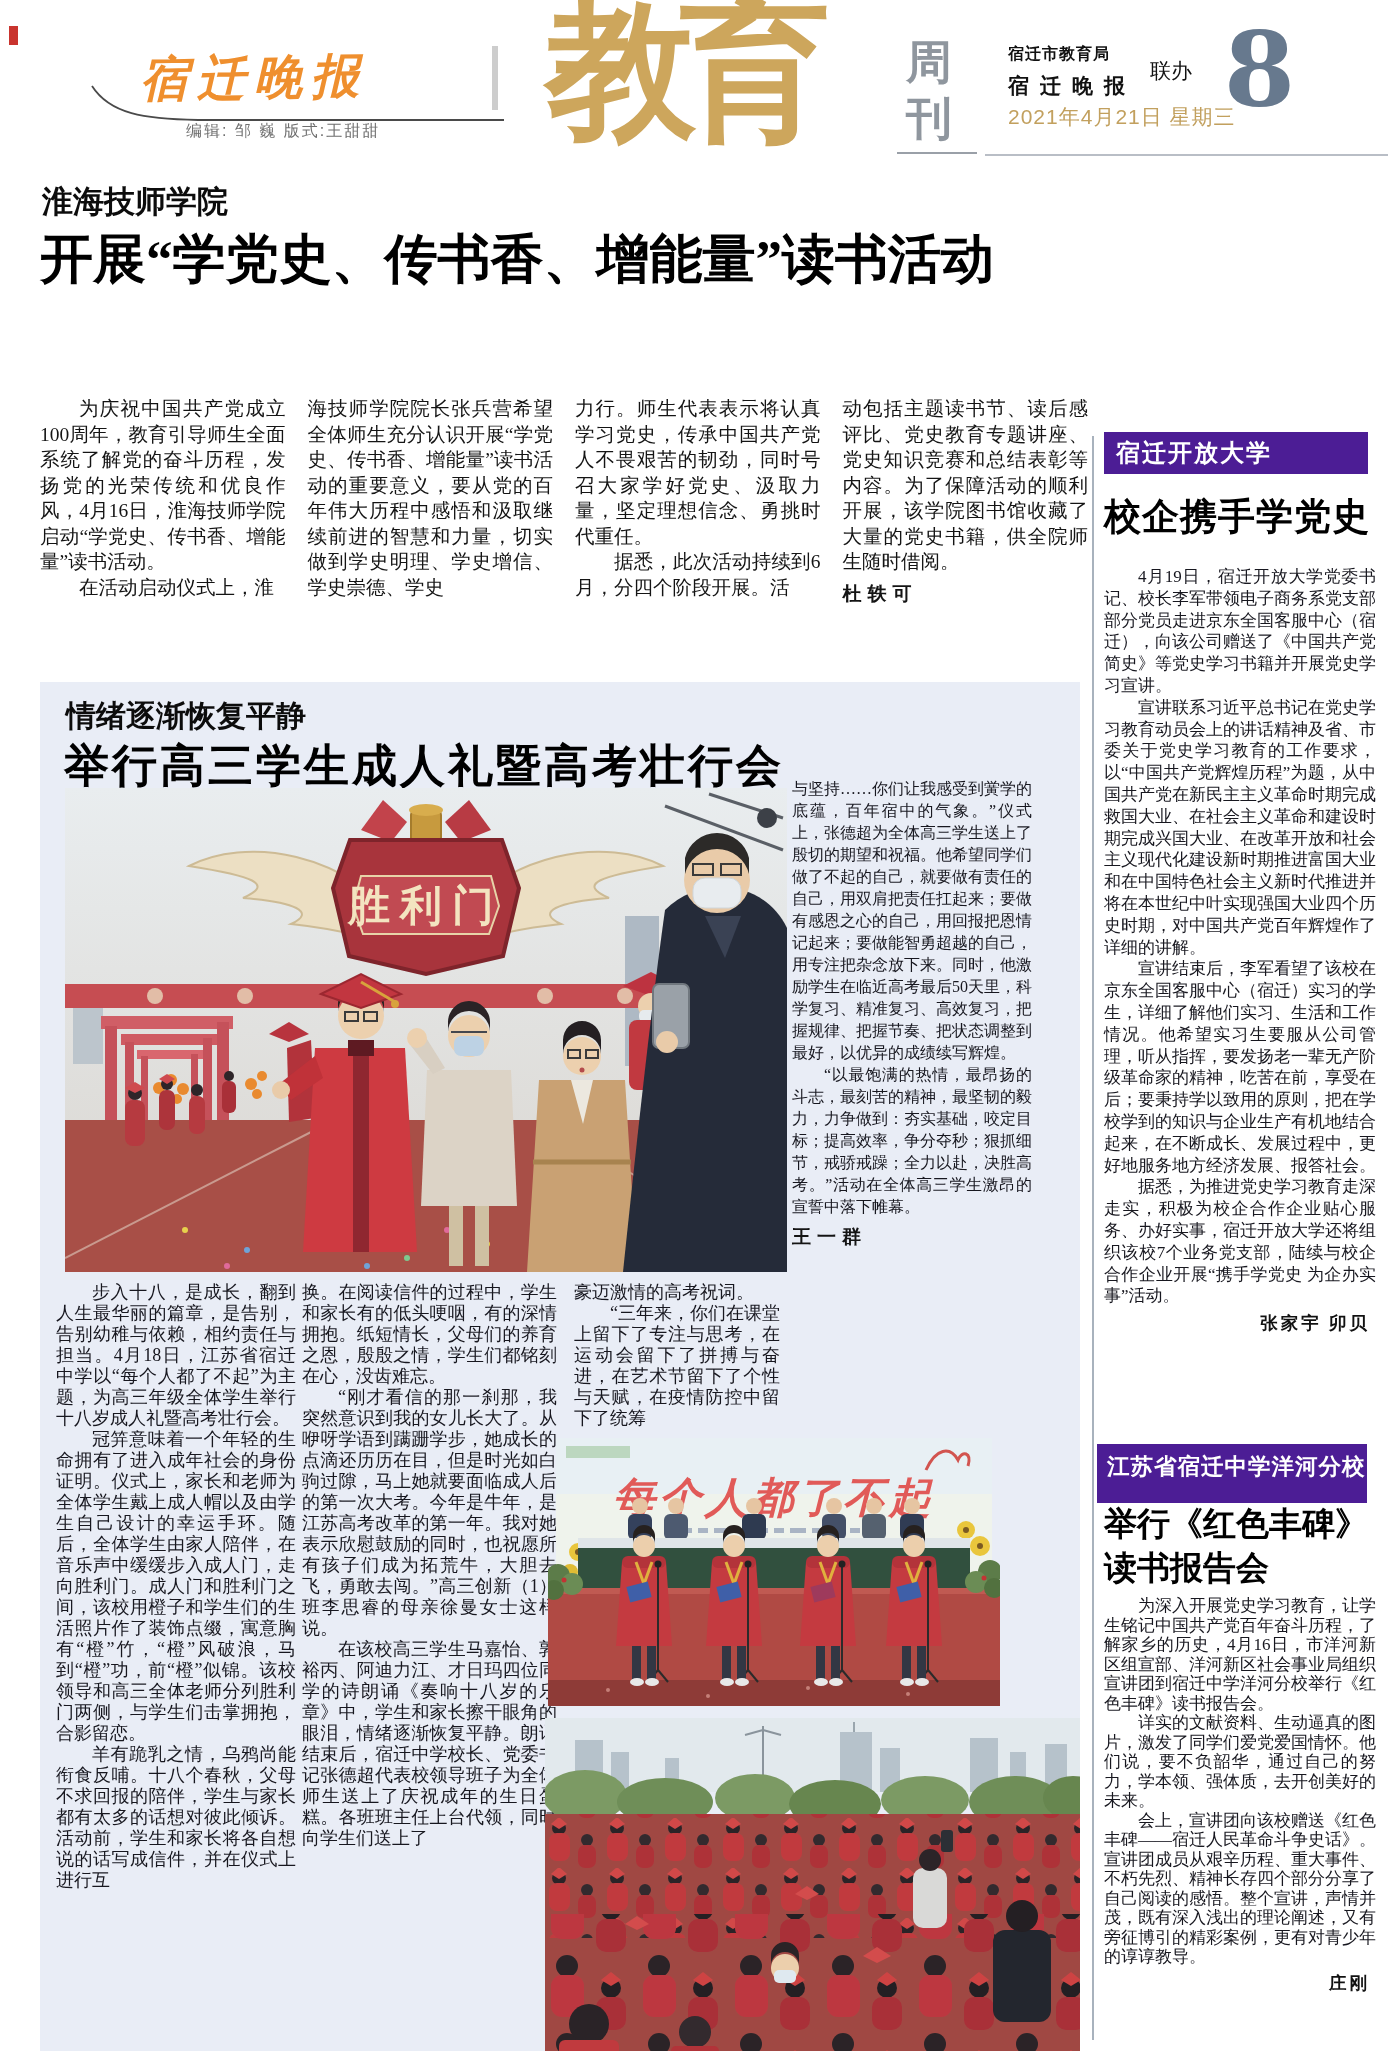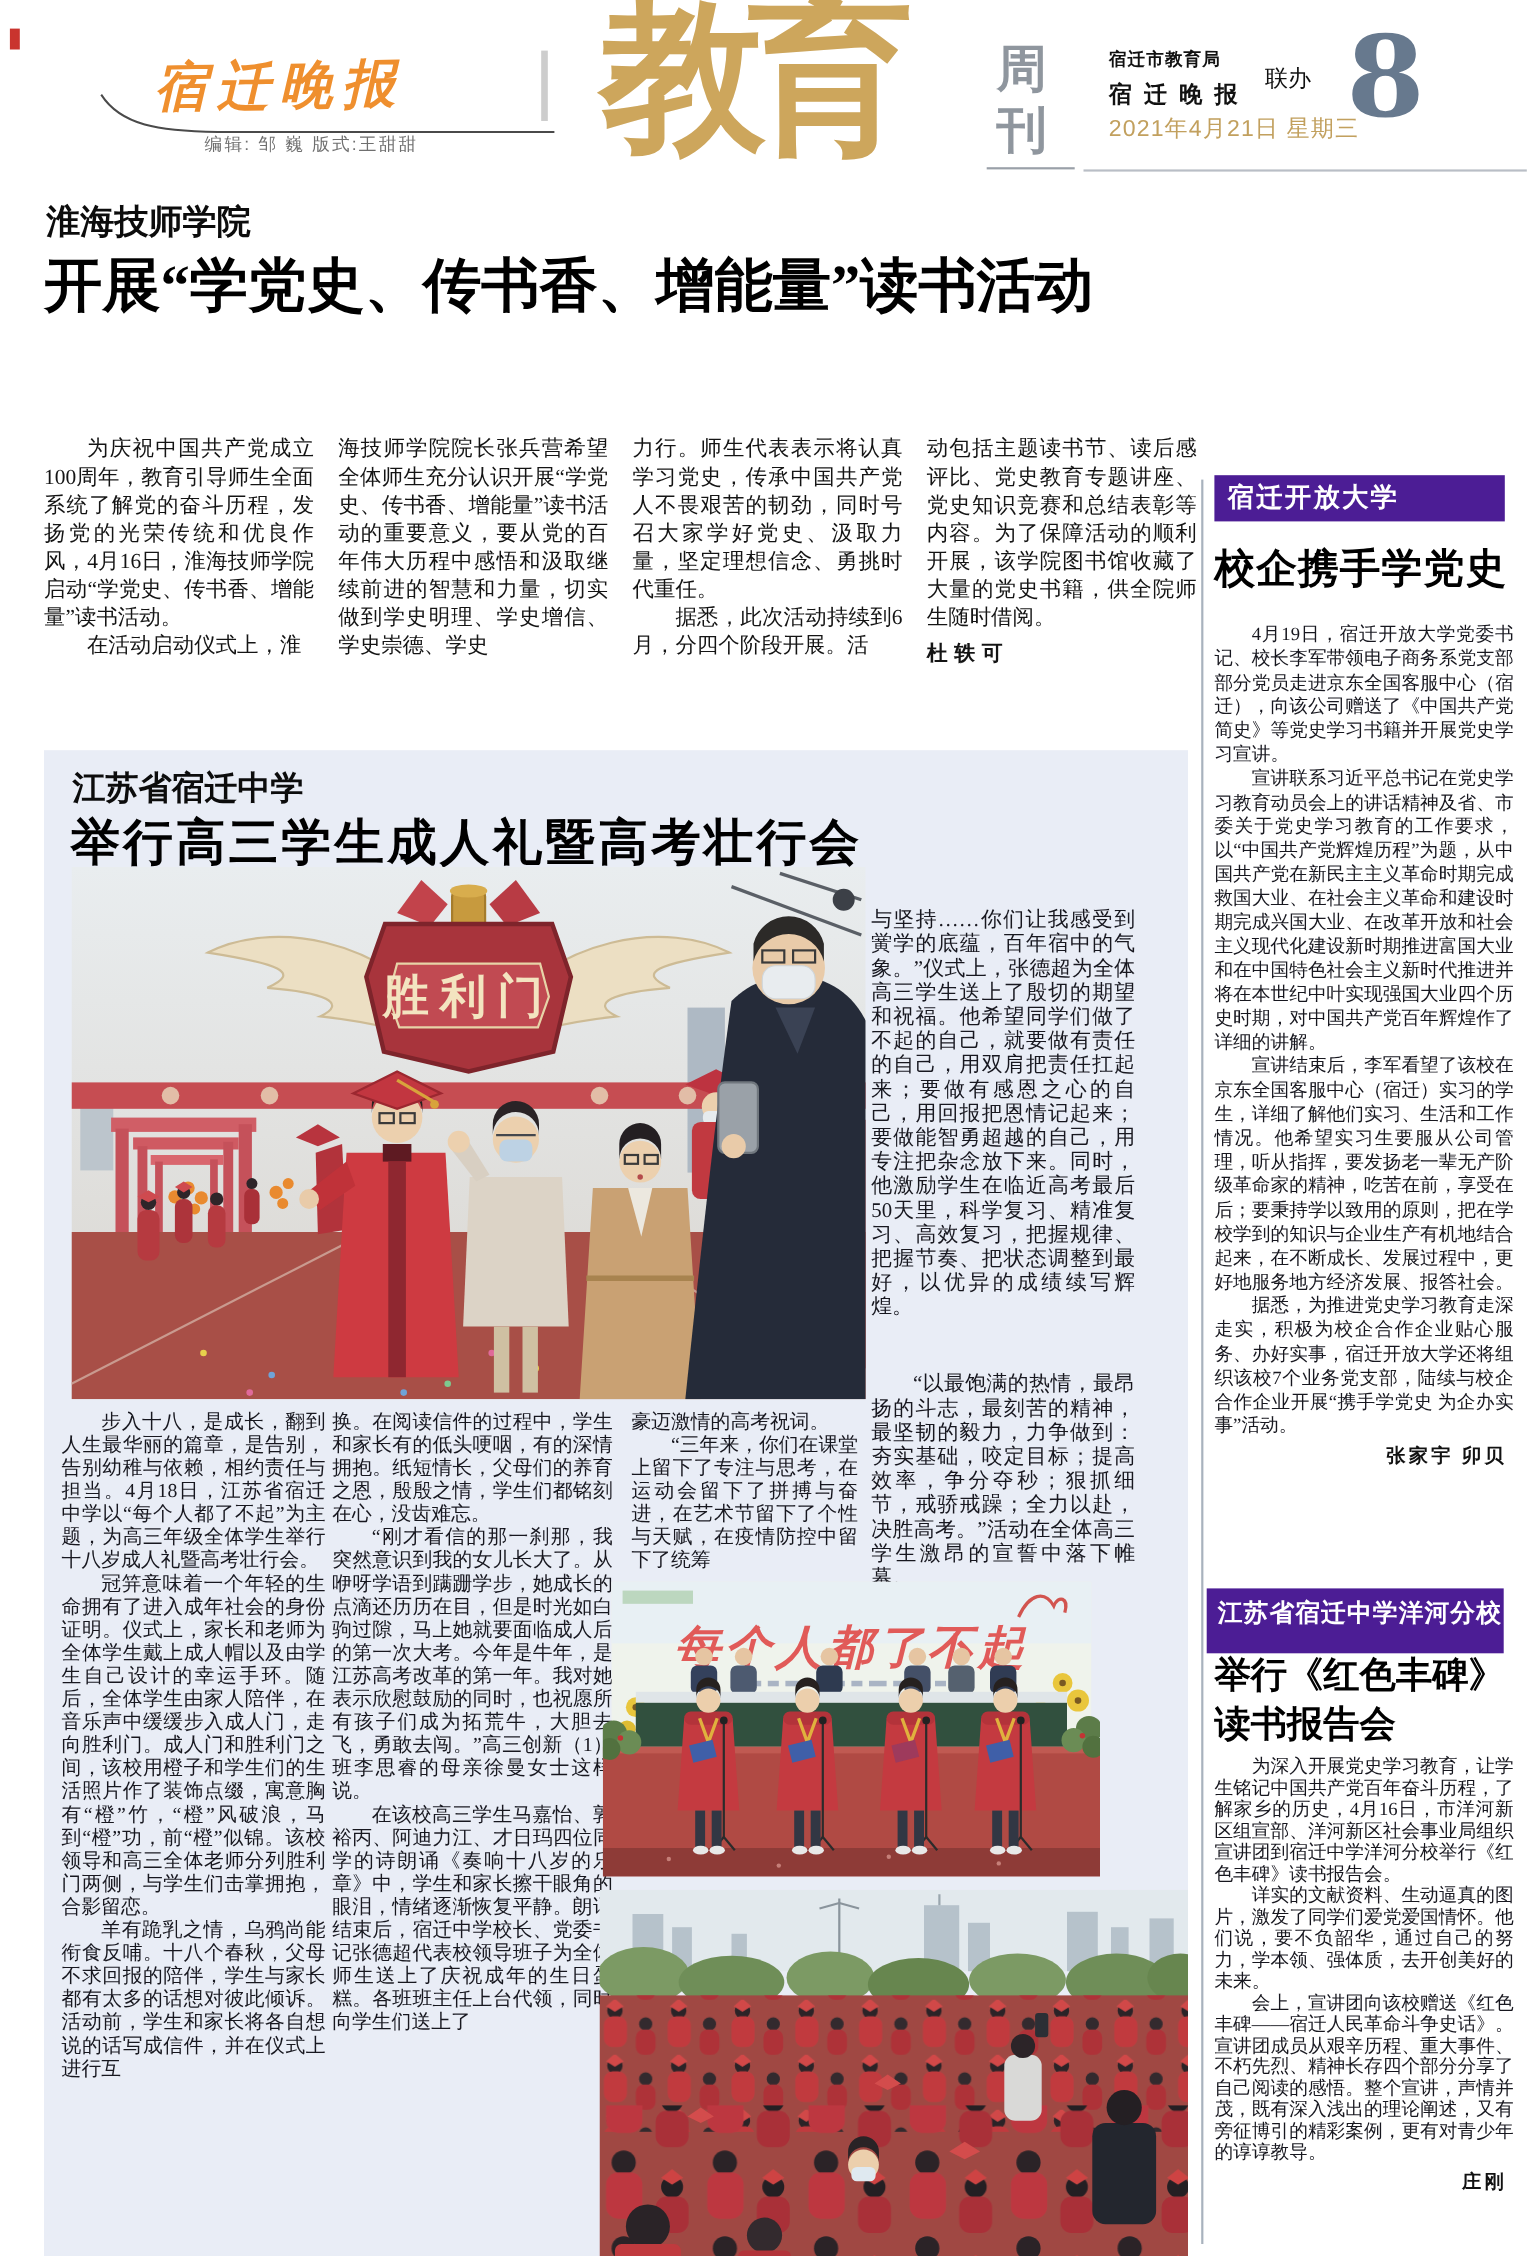--- a/index.html
+++ b/index.html
@@ -47,21 +47,21 @@
           font-size:19px;font-weight:bold;color:#141414;}
 
   
   .panel{left:40px;top:682px;width:1040px;height:1369px;background:#e9edf6;}
   .a2-kicker{left:26px;top:14px;font-size:30px;font-weight:bold;
              font-family:"Liberation Sans", sans-serif;color:#0c0c0c;}
   .a2-headline{left:24px;top:54px;font-size:45px;font-weight:900;letter-spacing:3px;
                white-space:nowrap;color:#000;}
   .a2col p{margin:0;font-size:18px;line-height:21px;text-align:justify;text-indent:2em;color:#17171f;}
   .a2col p.cont{text-indent:0;}
-  .cold p{font-size:19px;line-height:22px;margin-top:48px;}
+  .cold p{font-size:16px;line-height:22px;}
   .photo{display:block;}
 
   
   .sb-divider{left:1092px;top:436px;width:2px;height:1604px;background:#a8b2bd;}
   .sb-banner{background:#4c1d95;color:#fff;font-weight:bold;
              font-family:"Liberation Sans", sans-serif;}
   .sb1-banner{left:1104px;top:432px;width:252px;height:42px;line-height:42px;
               font-size:24px;padding-left:12px;letter-spacing:2px;}
   .sb1-headline{left:1104px;top:492px;font-size:37px;font-weight:700;letter-spacing:1px;color:#000;}
   .sb-body p{margin:0;font-size:17px;line-height:21.8px;text-align:justify;text-indent:2em;color:#17171f;}
@@ -119,21 +119,21 @@
       <p class="cont">力行。师生代表表示将认真学习党史，传承中国共产党人不畏艰苦的韧劲，同时号召大家学好党史、汲取力量，坚定理想信念、勇挑时代重任。</p>
       <p>据悉，此次活动持续到6月，分四个阶段开展。活</p>
     </div>
     <div class="col">
       <p class="cont">动包括主题读书节、读后感评比、党史教育专题讲座、党史知识竞赛和总结表彰等内容。为了保障活动的顺利开展，该学院图书馆收藏了大量的党史书籍，供全院师生随时借阅。</p>
       <div class="byline">杜轶可</div>
     </div>
   </div>
 
   <div class="abs panel">
-    <div class="abs a2-kicker">江苏省宿迁中学</div>
+    <div class="abs a2-kicker">情绪逐渐恢复平静</div>
     <div class="abs a2-headline">举行高三学生成人礼暨高考壮行会</div>
 
     <svg class="abs photo" style="left:25px;top:106px" width="722" height="484" viewBox="0 0 722 484">
       <defs>
         <linearGradient id="skyg" x1="0" y1="0" x2="0" y2="1">
           <stop offset="0" stop-color="#e9edef"></stop>
             <stop offset="1" stop-color="#d9d5cf"></stop>
         </linearGradient>
       </defs>
       <g>

